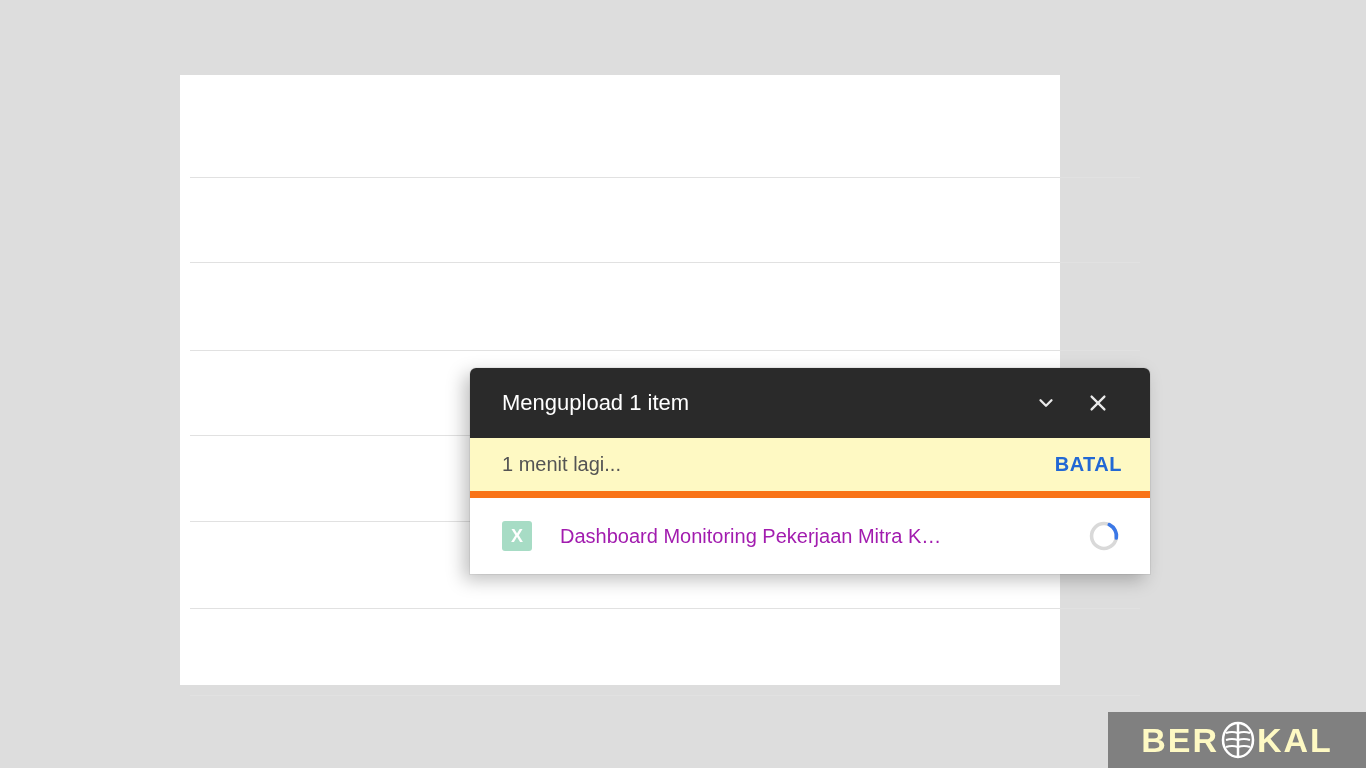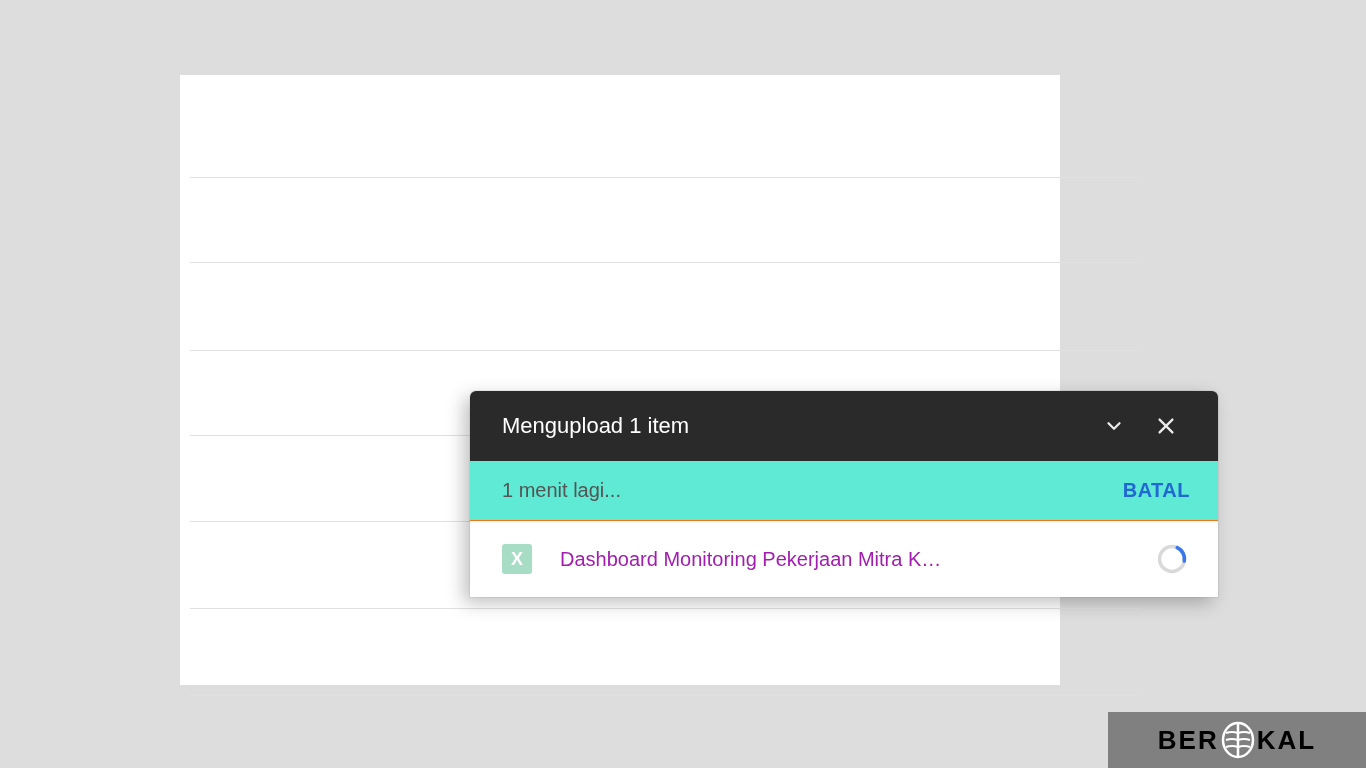--- a/index.html
+++ b/index.html
@@ -20,22 +20,22 @@
   .row-line {
     position: absolute;
     left: 10px;
     right: -80px;
     height: 1px;
     background: #e1e1e1;
   }
   .upload-popup {
     position: absolute;
     left: 470px;
-    top: 391px;
-    width: 748px;
+    top: 368px;
+    width: 680px;
     background: #ffffff;
     border-radius: 6px 6px 0 0;
     box-shadow: -6px 6px 18px rgba(0,0,0,0.25), 0 0 0 1px rgba(0,0,0,0.05);
     overflow: hidden;
   }
   .popup-header {
     background: #2a2a2a;
     color: #ffffff;
     height: 70px;
     display: flex;
@@ -56,22 +56,22 @@
     color: #ffffff;
     opacity: 0.9;
     cursor: pointer;
     margin-left: 8px;
   }
   .popup-status {
     height: 60px;
     display: flex;
     align-items: center;
     padding: 0 28px 0 32px;
-    background: #5eead4;
-    border-bottom: 1px solid #f97316;
+    background: #fef9c3;
+    border-bottom: 7px solid #f97316;
   }
   .status-text {
     font-size: 20px;
     color: #545454;
     flex: 1;
   }
   .cancel-link {
     font-size: 20px;
     font-weight: 700;
     color: #2268d4;
@@ -116,22 +116,22 @@
   .watermark {
     position: absolute;
     right: 0;
     bottom: 0;
     width: 258px;
     height: 56px;
     background: #808080;
     display: flex;
     align-items: center;
     justify-content: center;
-    color: #000000;
-    font-size: 26px;
+    color: #fef9c3;
+    font-size: 34px;
     font-weight: 700;
     letter-spacing: 2px;
     font-family: Arial, sans-serif;
   }
   .watermark .txt { display: flex; align-items: center; }
   .brain-svg { margin: 0 2px; }
 </style>
 </head>
 <body>
 

